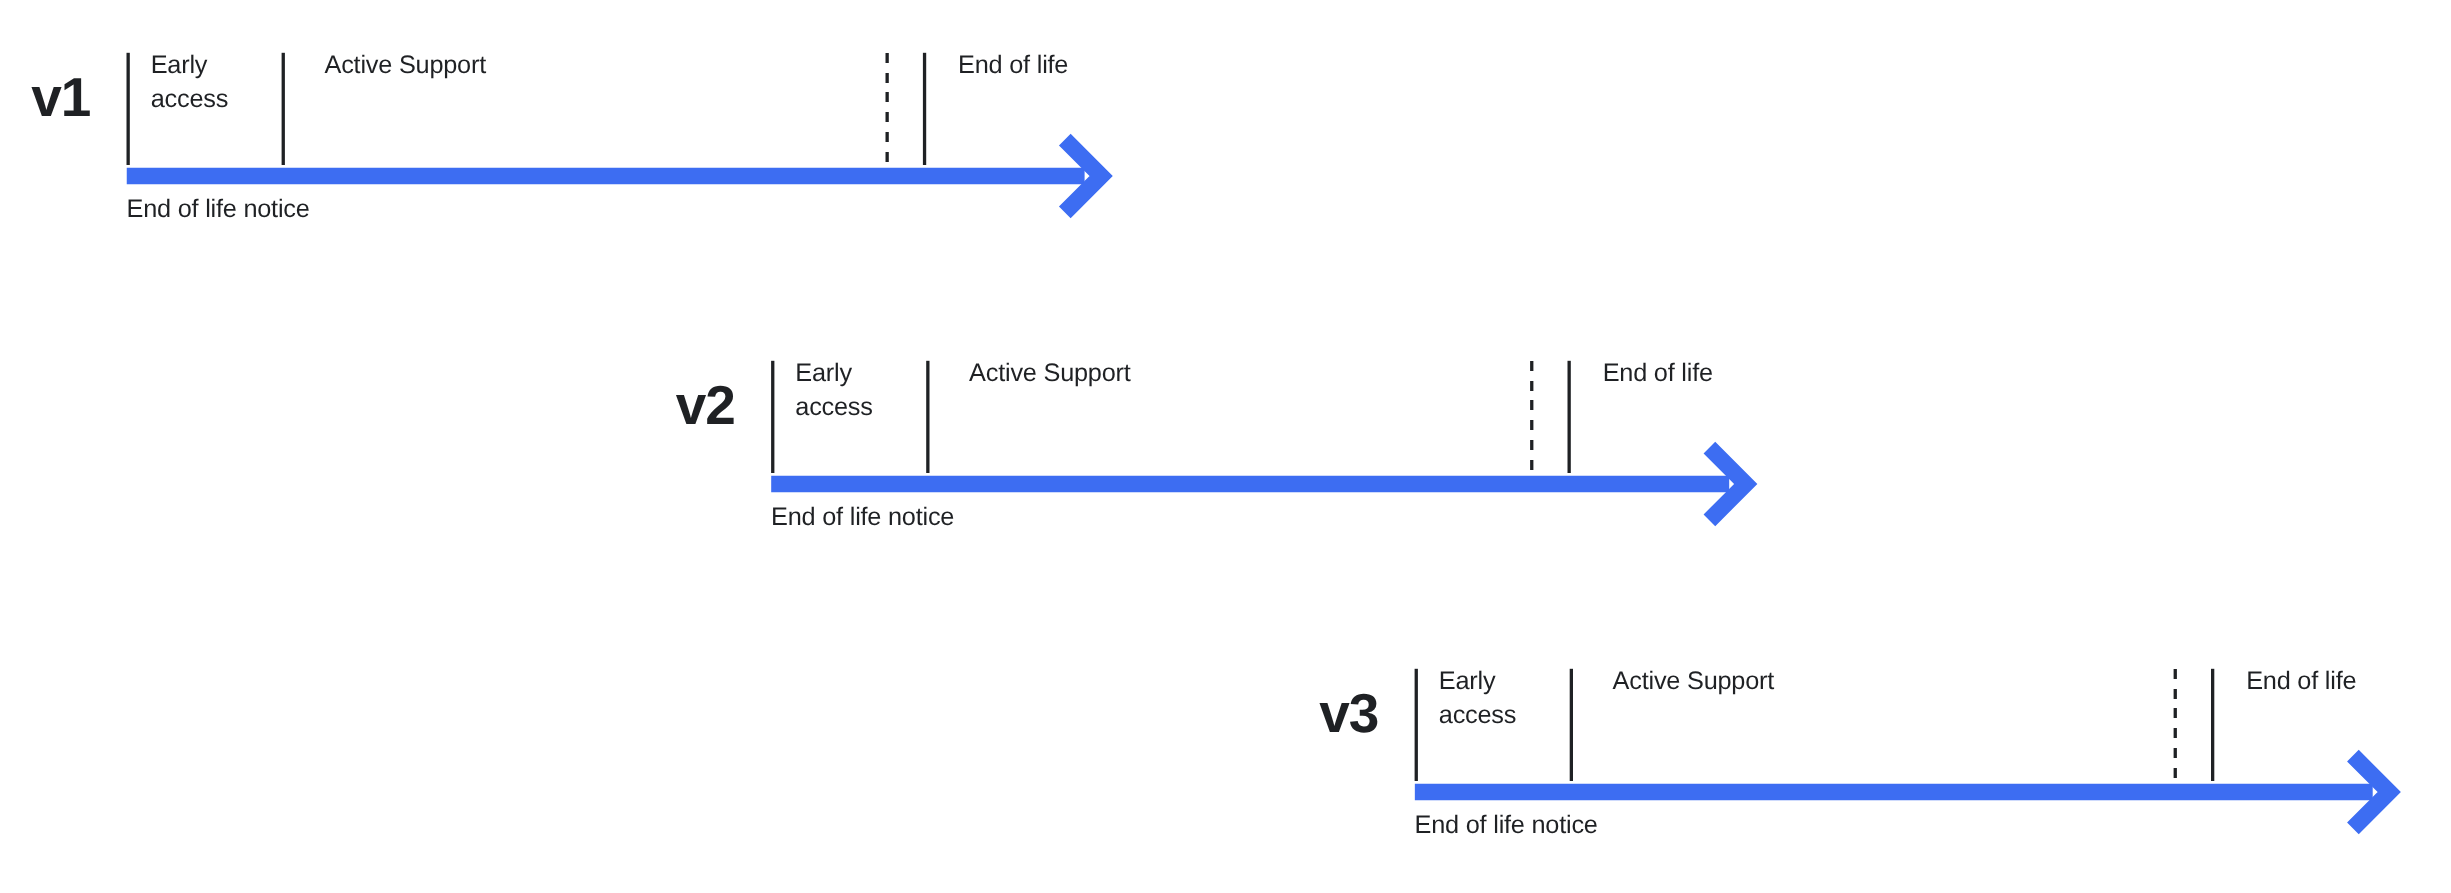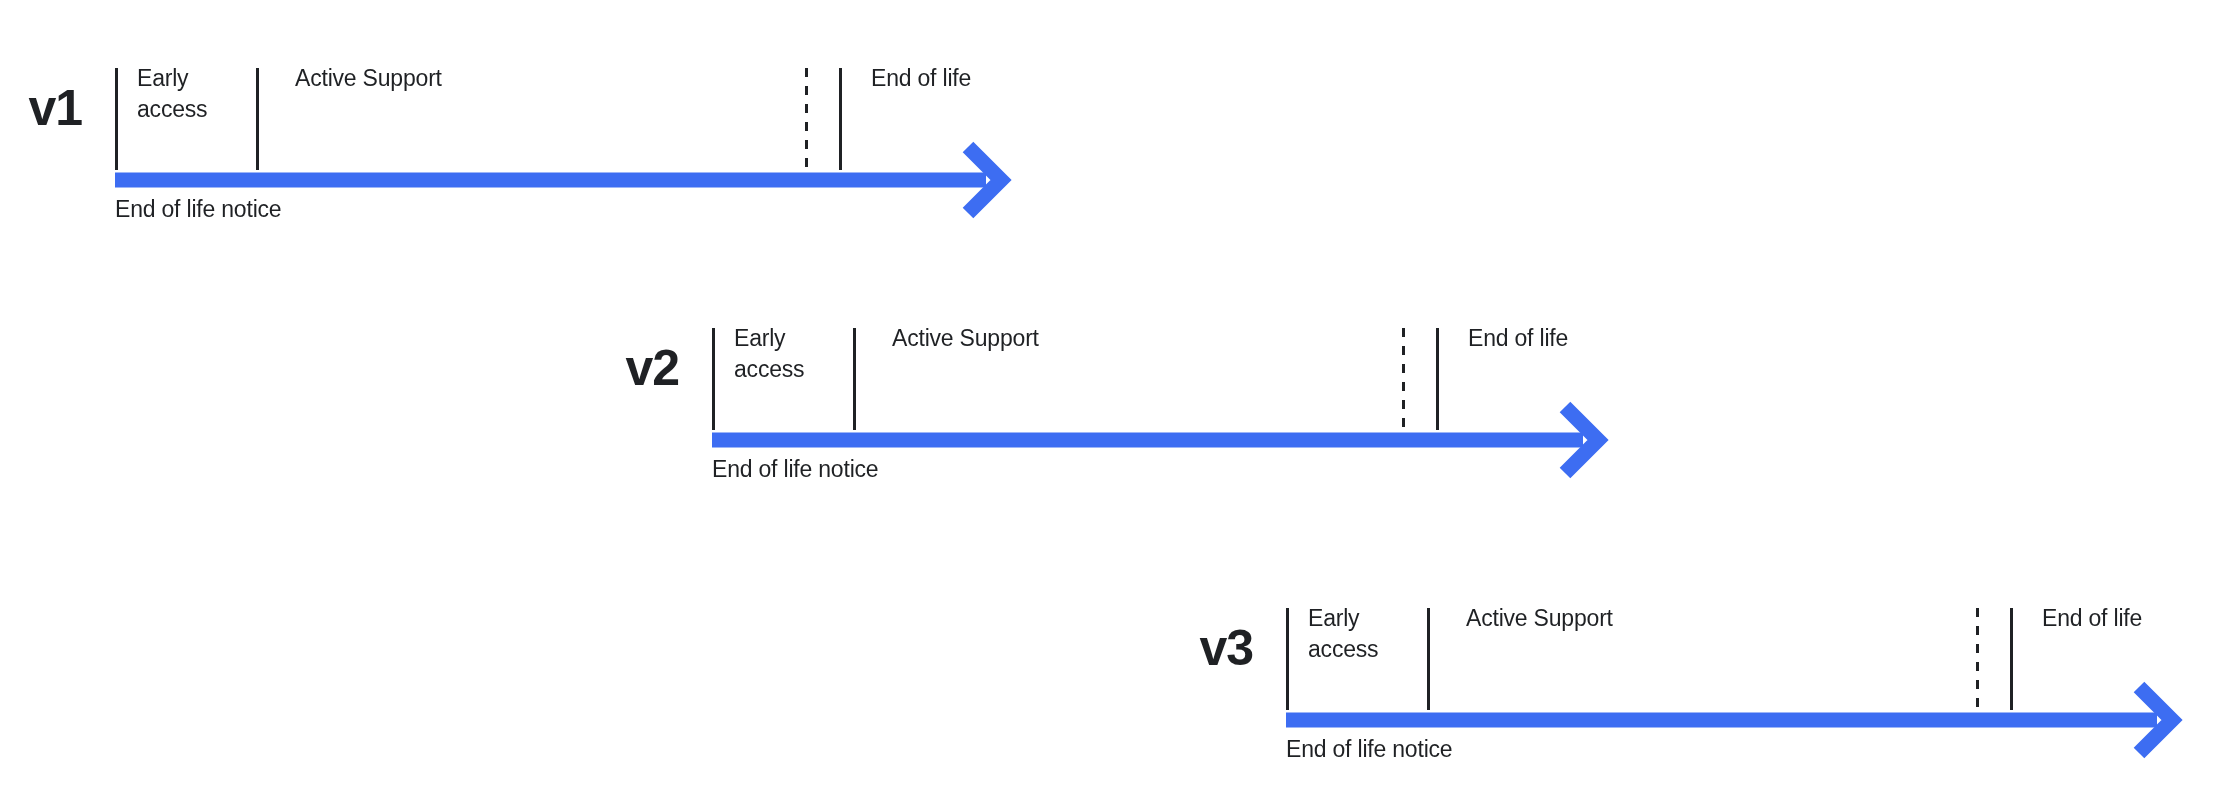--- a/index.html
+++ b/index.html
@@ -3,22 +3,22 @@
 <meta charset="utf-8">
 <style>
   html,body{margin:0;padding:0;}
   body{
     width:2228px;height:812px;position:relative;overflow:hidden;
     background:var(--background,#ffffff);
     color:var(--ink,#1f2124);
     font-family:"Liberation Sans","DejaVu Sans",sans-serif;
   }
   .row{position:absolute;width:915px;height:170px;}
-  .row-v1{left:115px;top:48px;margin-top:20px;}
-  .row-v2{left:701px;top:328px;margin-left:11px;}
+  .row-v1{left:115px;top:48px;}
+  .row-v2{left:701px;top:328px;}
   .row-v3{left:1286px;top:608px;padding-left:16px;}
 
   .ver{
     position:absolute;left:-145px;top:15px;width:112px;text-align:right;
     font-size:50px;font-weight:700;line-height:1;letter-spacing:-1px;
   }
   .tick{position:absolute;top:0;width:3px;height:102px;background:var(--ink,#1f2124);}
   .t-start{left:0;}
   .t-active{left:141px;}
   .t-eol{left:724px;}

